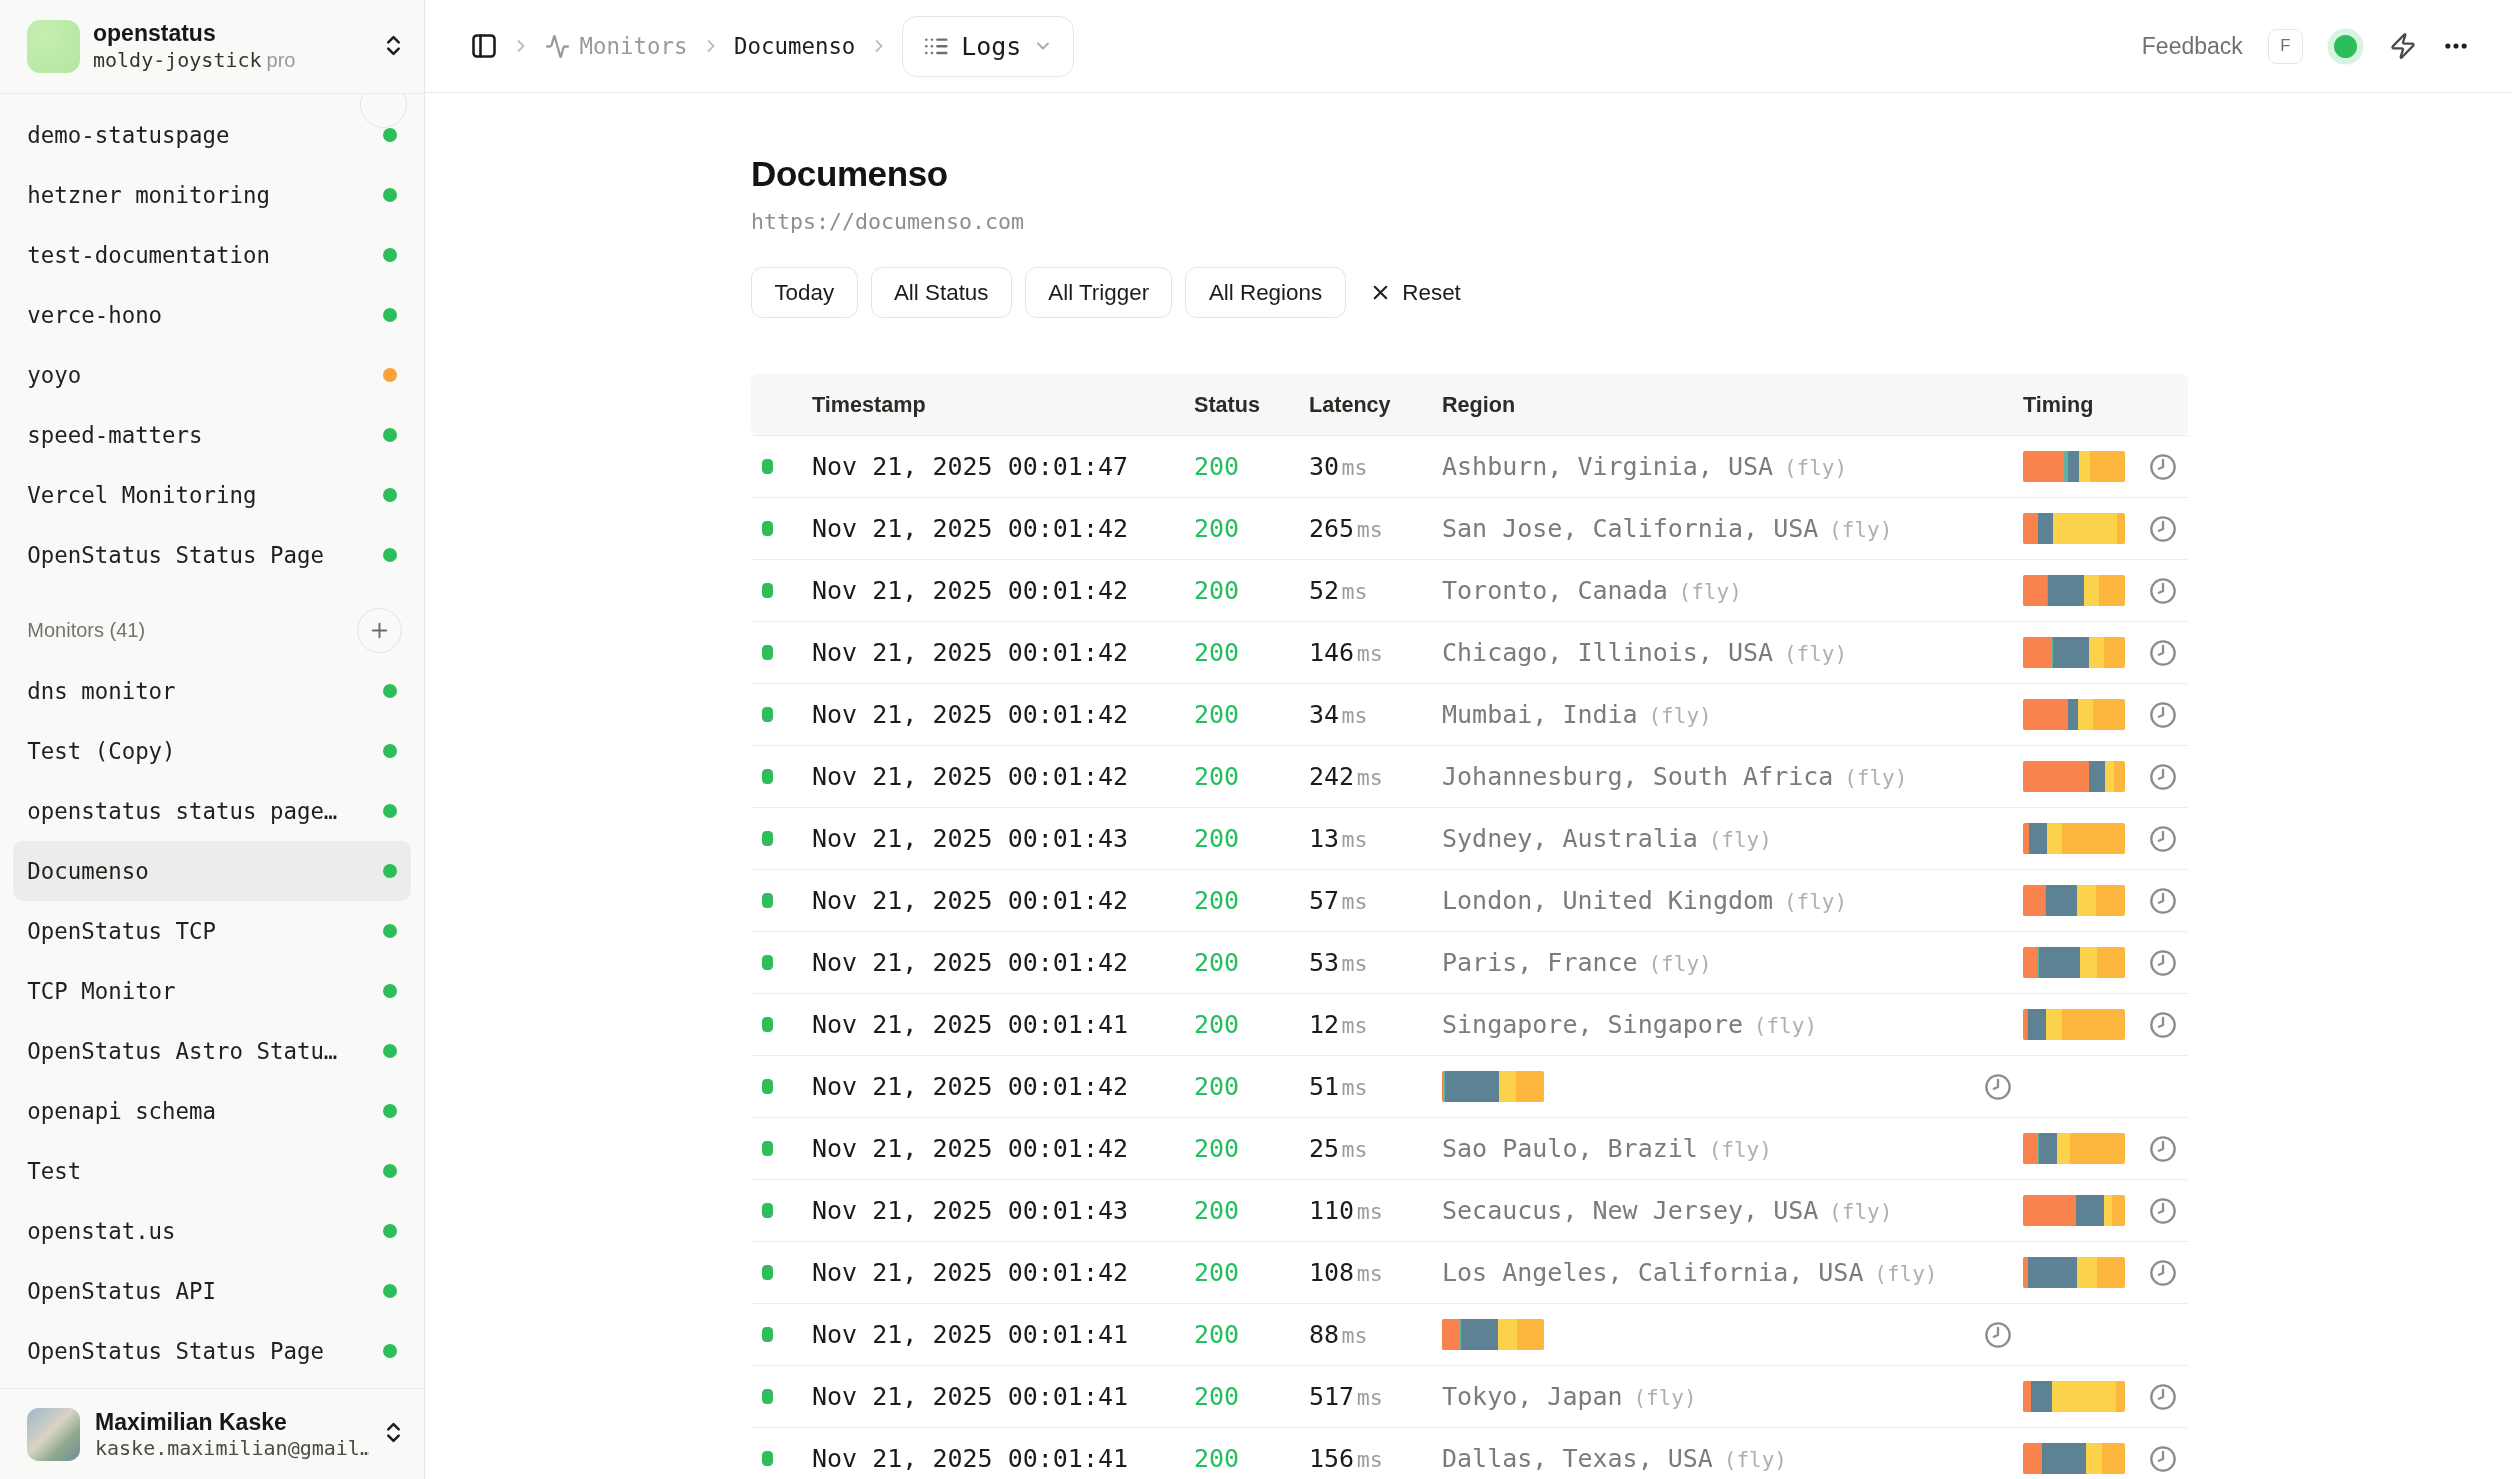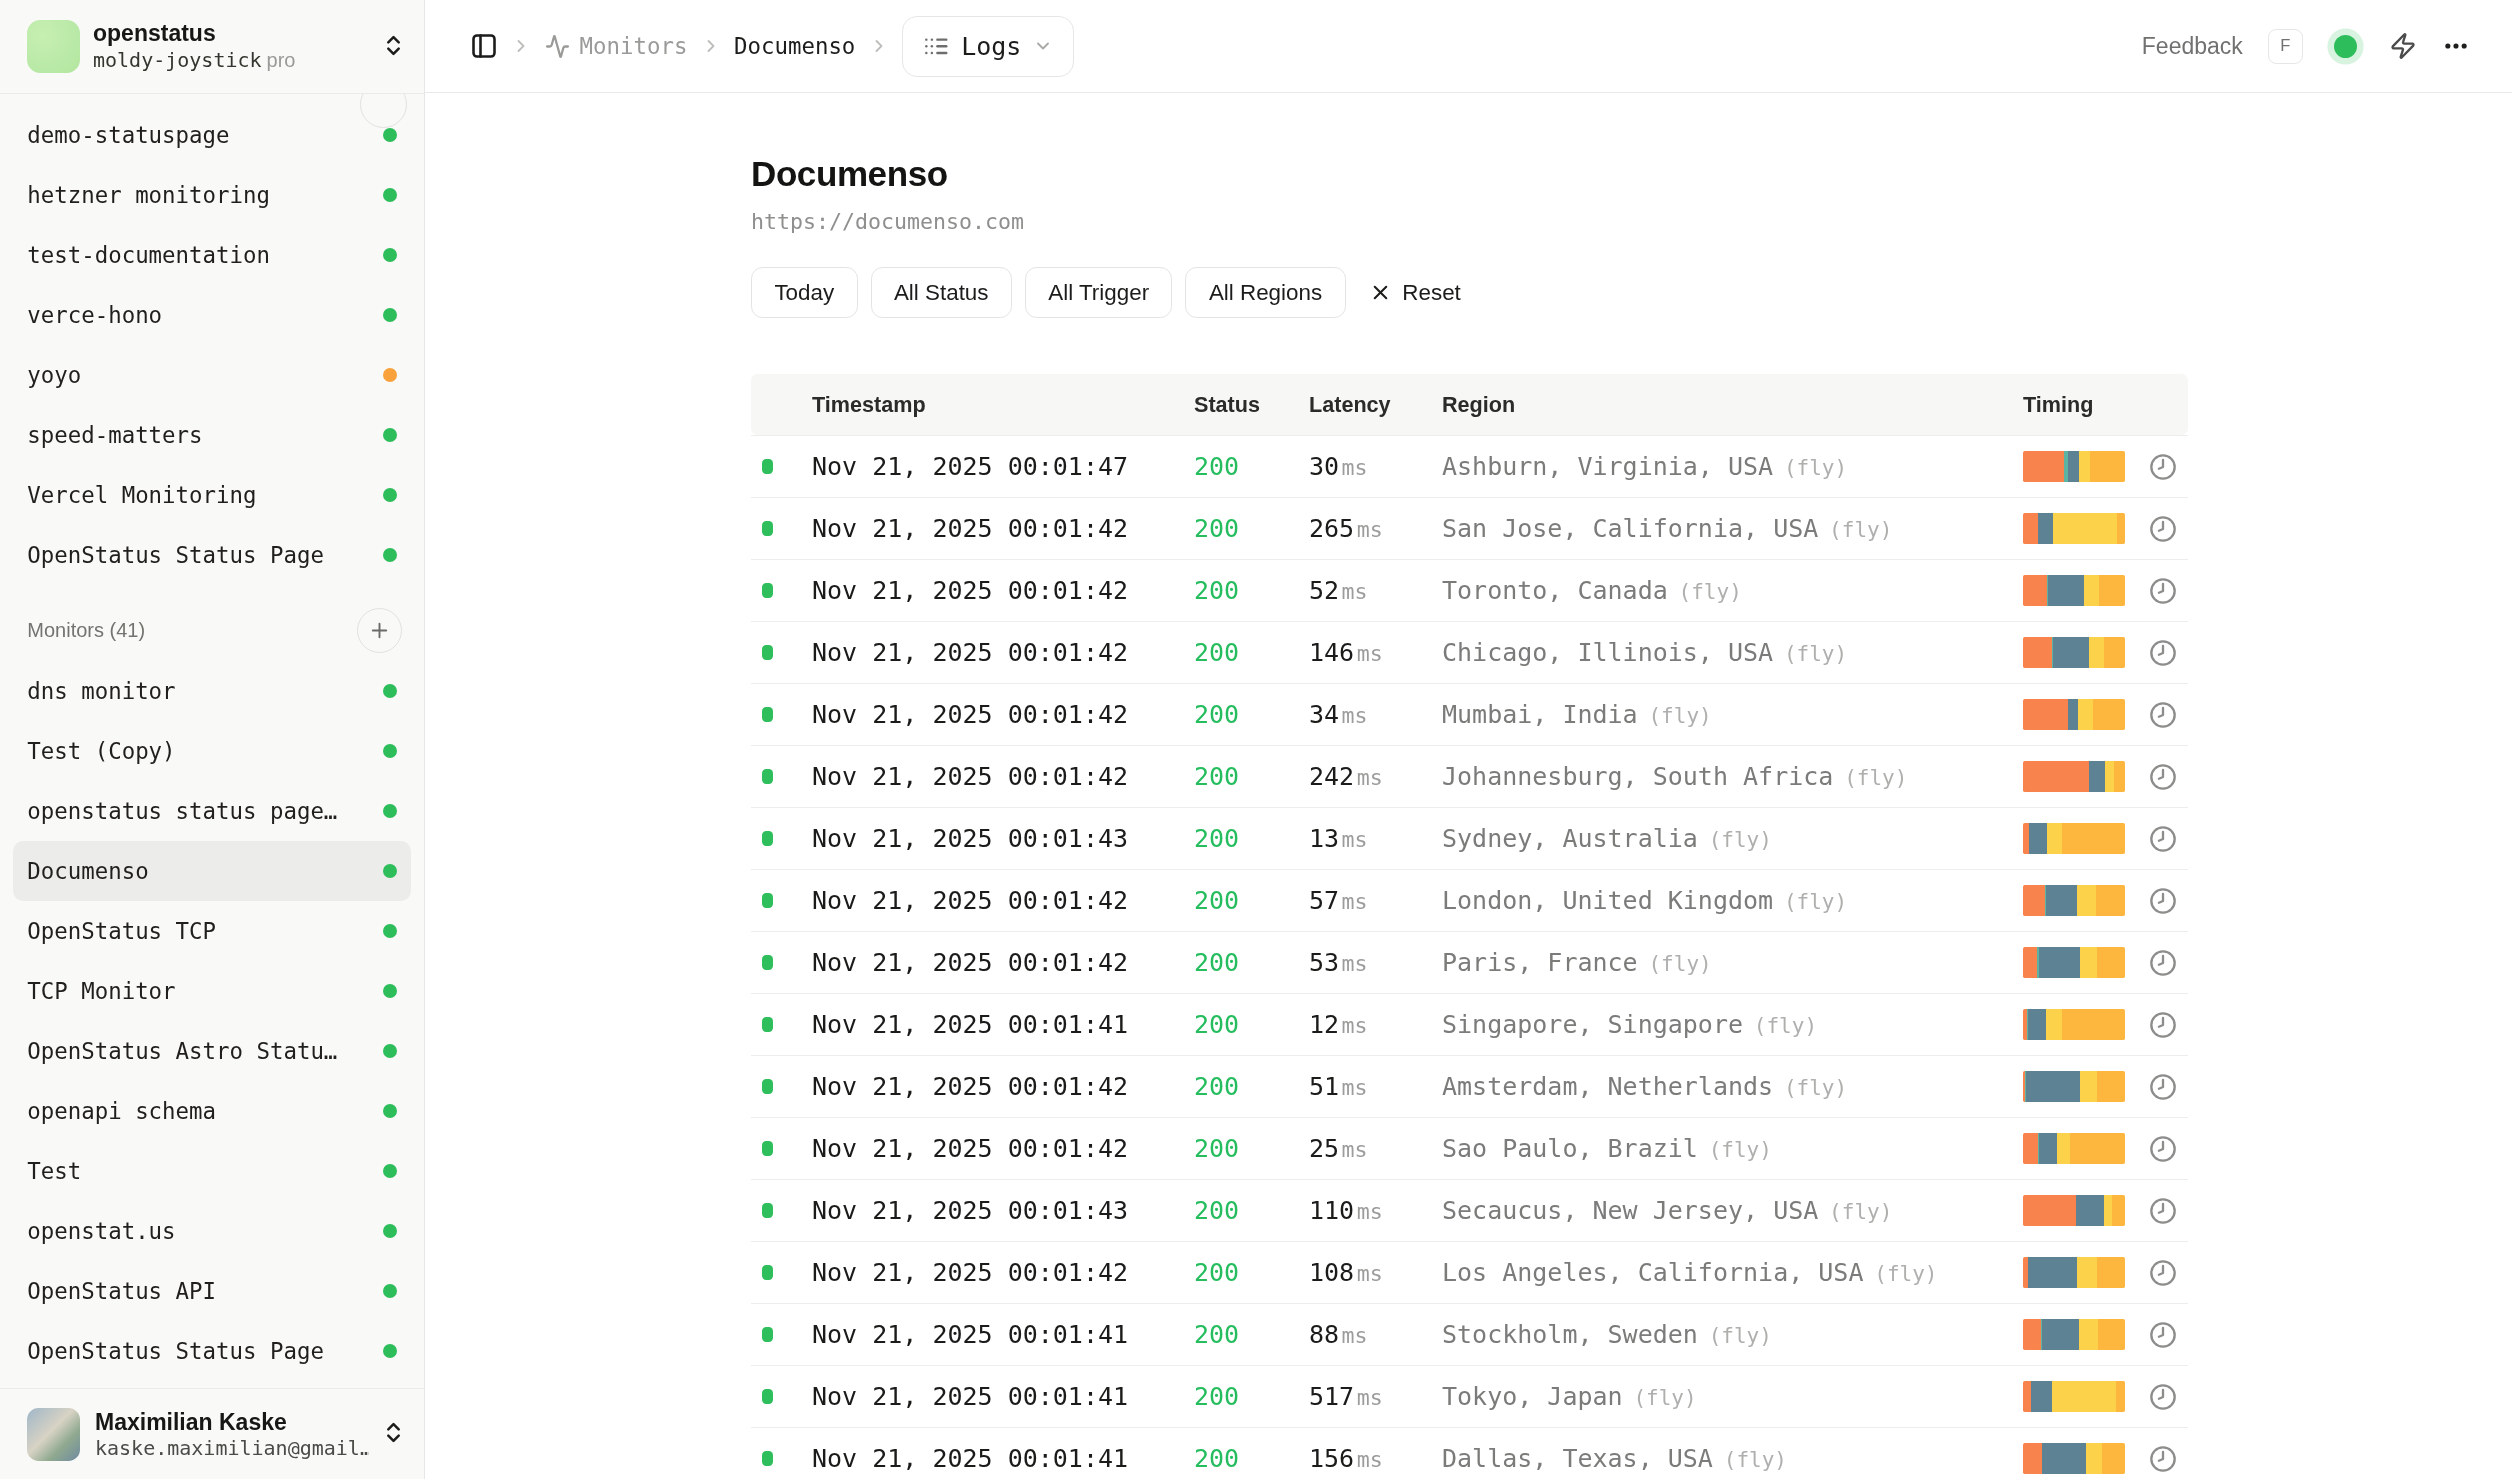--- a/index.html
+++ b/index.html
@@ -551,21 +551,20 @@
                 </svg>
     </div>
   </div>
             <div class="trow">
     <div class="c-ind">
                 <span class="row-dot"></span>
               </div>
     <div class="c-ts">Nov 21, 2025 00:01:42</div>
     <div class="c-st">200</div>
     <div class="c-lat"><span>51</span><span class="unit">ms</span></div>
-    <div class="c-reg"><span>Amsterdam, Netherlands</span><span class="prov">(fly)</span></div>
     <div class="c-tim">
       <div class="tbar">
                   <span style="width: 2%; background: rgb(248, 131, 76);"></span>
                   <span style="width: 1%; background: rgb(91, 181, 162);"></span>
                   <span style="width: 53%; background: rgb(93, 130, 148);"></span>
                   <span style="width: 17%; background: rgb(252, 210, 75);"></span>
                   <span style="width: 27%; background: rgb(253, 183, 62);"></span>
                 </div>
       <svg class="clock" width="28" height="28" viewBox="0 0 24 24" fill="none" stroke="currentColor" stroke-width="2" stroke-linecap="round" stroke-linejoin="round">
                   <circle cx="12" cy="12" r="10"></circle>
@@ -637,21 +636,20 @@
                 </svg>
     </div>
   </div>
             <div class="trow">
     <div class="c-ind">
                 <span class="row-dot"></span>
               </div>
     <div class="c-ts">Nov 21, 2025 00:01:41</div>
     <div class="c-st">200</div>
     <div class="c-lat"><span>88</span><span class="unit">ms</span></div>
-    <div class="c-reg"><span>Stockholm, Sweden</span><span class="prov">(fly)</span></div>
     <div class="c-tim">
       <div class="tbar">
                   <span style="width: 18%; background: rgb(248, 131, 76);"></span>
                   <span style="width: 1%; background: rgb(91, 181, 162);"></span>
                   <span style="width: 36%; background: rgb(93, 130, 148);"></span>
                   <span style="width: 19%; background: rgb(252, 210, 75);"></span>
                   <span style="width: 26%; background: rgb(253, 183, 62);"></span>
                 </div>
       <svg class="clock" width="28" height="28" viewBox="0 0 24 24" fill="none" stroke="currentColor" stroke-width="2" stroke-linecap="round" stroke-linejoin="round">
                   <circle cx="12" cy="12" r="10"></circle>

